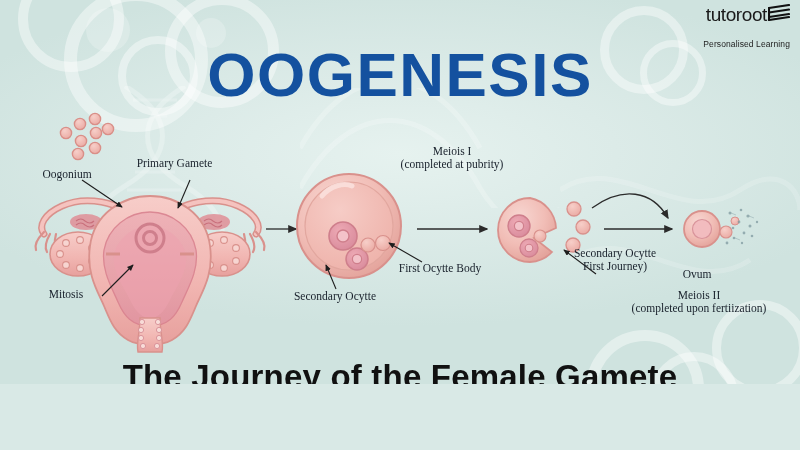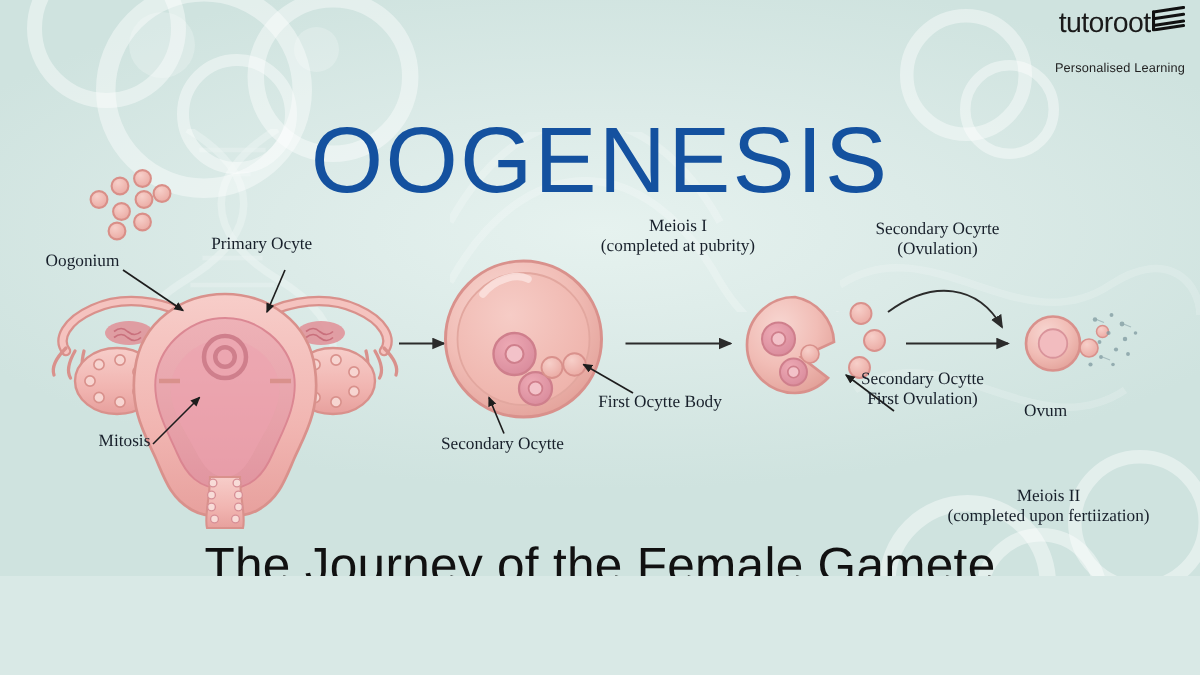--- a/index.html
+++ b/index.html
@@ -22,26 +22,26 @@
   #logo{position:absolute;right:10px;top:4px;text-align:right;color:#1a1a1a;}
   #logo .word{font-family:"Liberation Sans",sans-serif;font-size:19px;font-weight:400;
     letter-spacing:-.4px;line-height:19px;display:inline-block;vertical-align:middle;}
   #logo .mark{display:inline-block;vertical-align:middle;margin-left:1px;}
   #logo .tag{font-family:"Liberation Sans",sans-serif;font-size:8.5px;letter-spacing:.1px;
     margin-top:14px;color:#222;}
 
   
   #title{
     position:absolute;left:0;right:0;top:44px;text-align:center;
-    font-family:"Liberation Sans",sans-serif;font-weight:normal;
-    font-size:62px;letter-spacing:1.5px;color:#14519f;line-height:62px;margin-top:33px;
+    font-family:"Liberation Sans",sans-serif;font-weight:bold;
+    font-size:62px;letter-spacing:1.5px;color:#14519f;line-height:62px;
   }
   #caption{
     position:absolute;left:0;right:0;top:358px;text-align:center;
-    font-family:"Liberation Sans",sans-serif;font-weight:normal;
+    font-family:"Liberation Sans",sans-serif;font-weight:bold;
     font-size:33px;color:#111;letter-spacing:.2px;
   }
 
   
   .lbl{position:absolute;font-family:"Liberation Serif",serif;color:#18202b;
        font-size:11.5px;line-height:13px;white-space:nowrap;}
   .lbl.c{text-align:center;}
 
   
   #art{position:absolute;left:0;top:0;width:800px;height:450px;}
@@ -302,45 +302,41 @@
     </g>
 
     <line x1="82" y1="180" x2="122" y2="207" stroke="#1d1d1d" stroke-width="1.1" marker-end="url(#ahs)"></line>
     <line x1="190" y1="180" x2="178" y2="208" stroke="#1d1d1d" stroke-width="1.1" marker-end="url(#ahs)"></line>
     <line x1="102" y1="296" x2="133" y2="265" stroke="#1d1d1d" stroke-width="1.1" marker-end="url(#ahs)"></line>
     <line x1="336" y1="289" x2="326" y2="265" stroke="#1d1d1d" stroke-width="1.1" marker-end="url(#ahs)"></line>
     <line x1="422" y1="262" x2="389" y2="243" stroke="#1d1d1d" stroke-width="1.1" marker-end="url(#ahs)"></line>
     <line x1="596" y1="274" x2="564" y2="250" stroke="#1d1d1d" stroke-width="1.1" marker-end="url(#ahs)"></line>
   </svg>
 
-  <div class="lbl c" style="left:10px;top:168px;width:90px;">Oogonium</div>
-
-  <div class="lbl c" style="left:122px;top:157px;width:105px;">Primary Ocyte</div>
-
-  <div class="lbl c" style="left:47px;top:288px;width:72px;">Mitosis</div>
+  <div class="lbl c" style="left:22px;top:168px;width:90px;">Oogonium</div>
+
+  <div class="lbl c" style="left:122px;top:157px;width:105px;">Primary Gamete</div>
+
+  <div class="lbl c" style="left:30px;top:288px;width:72px;">Mitosis</div>
 
   <div class="lbl c" style="left:383px;top:145px;width:138px;">
     <div>Meiois I</div>
     <div>(completed at pubrity)</div>
   </div>
 
   <div class="lbl c" style="left:260px;top:290px;width:150px;">Secondary Ocytte</div>
 
   <div class="lbl c" style="left:388px;top:262px;width:104px;">First Ocytte Body</div>
 
-  <div class="lbl c" style="left:556px;top:147px;width:138px;">
-    <div>Secondary Ocyrte</div>
-    <div>(Ovulation)</div>
-  </div>
 
   <div class="lbl c" style="left:554px;top:247px;width:122px;">
     <div>Secondary Ocytte</div>
-    <div>First Ovulation)</div>
+    <div>First Journey)</div>
   </div>
 
   <div class="lbl c" style="left:662px;top:268px;width:70px;">Ovum</div>
 
-  <div class="lbl c" style="left:608px;top:289px;width:182px;margin-top:36px;">
+  <div class="lbl c" style="left:608px;top:289px;width:182px;">
     <div>Meiois II</div>
     <div>(completed upon fertiization)</div>
   </div>
 
 </div>
 
 </body></html>

